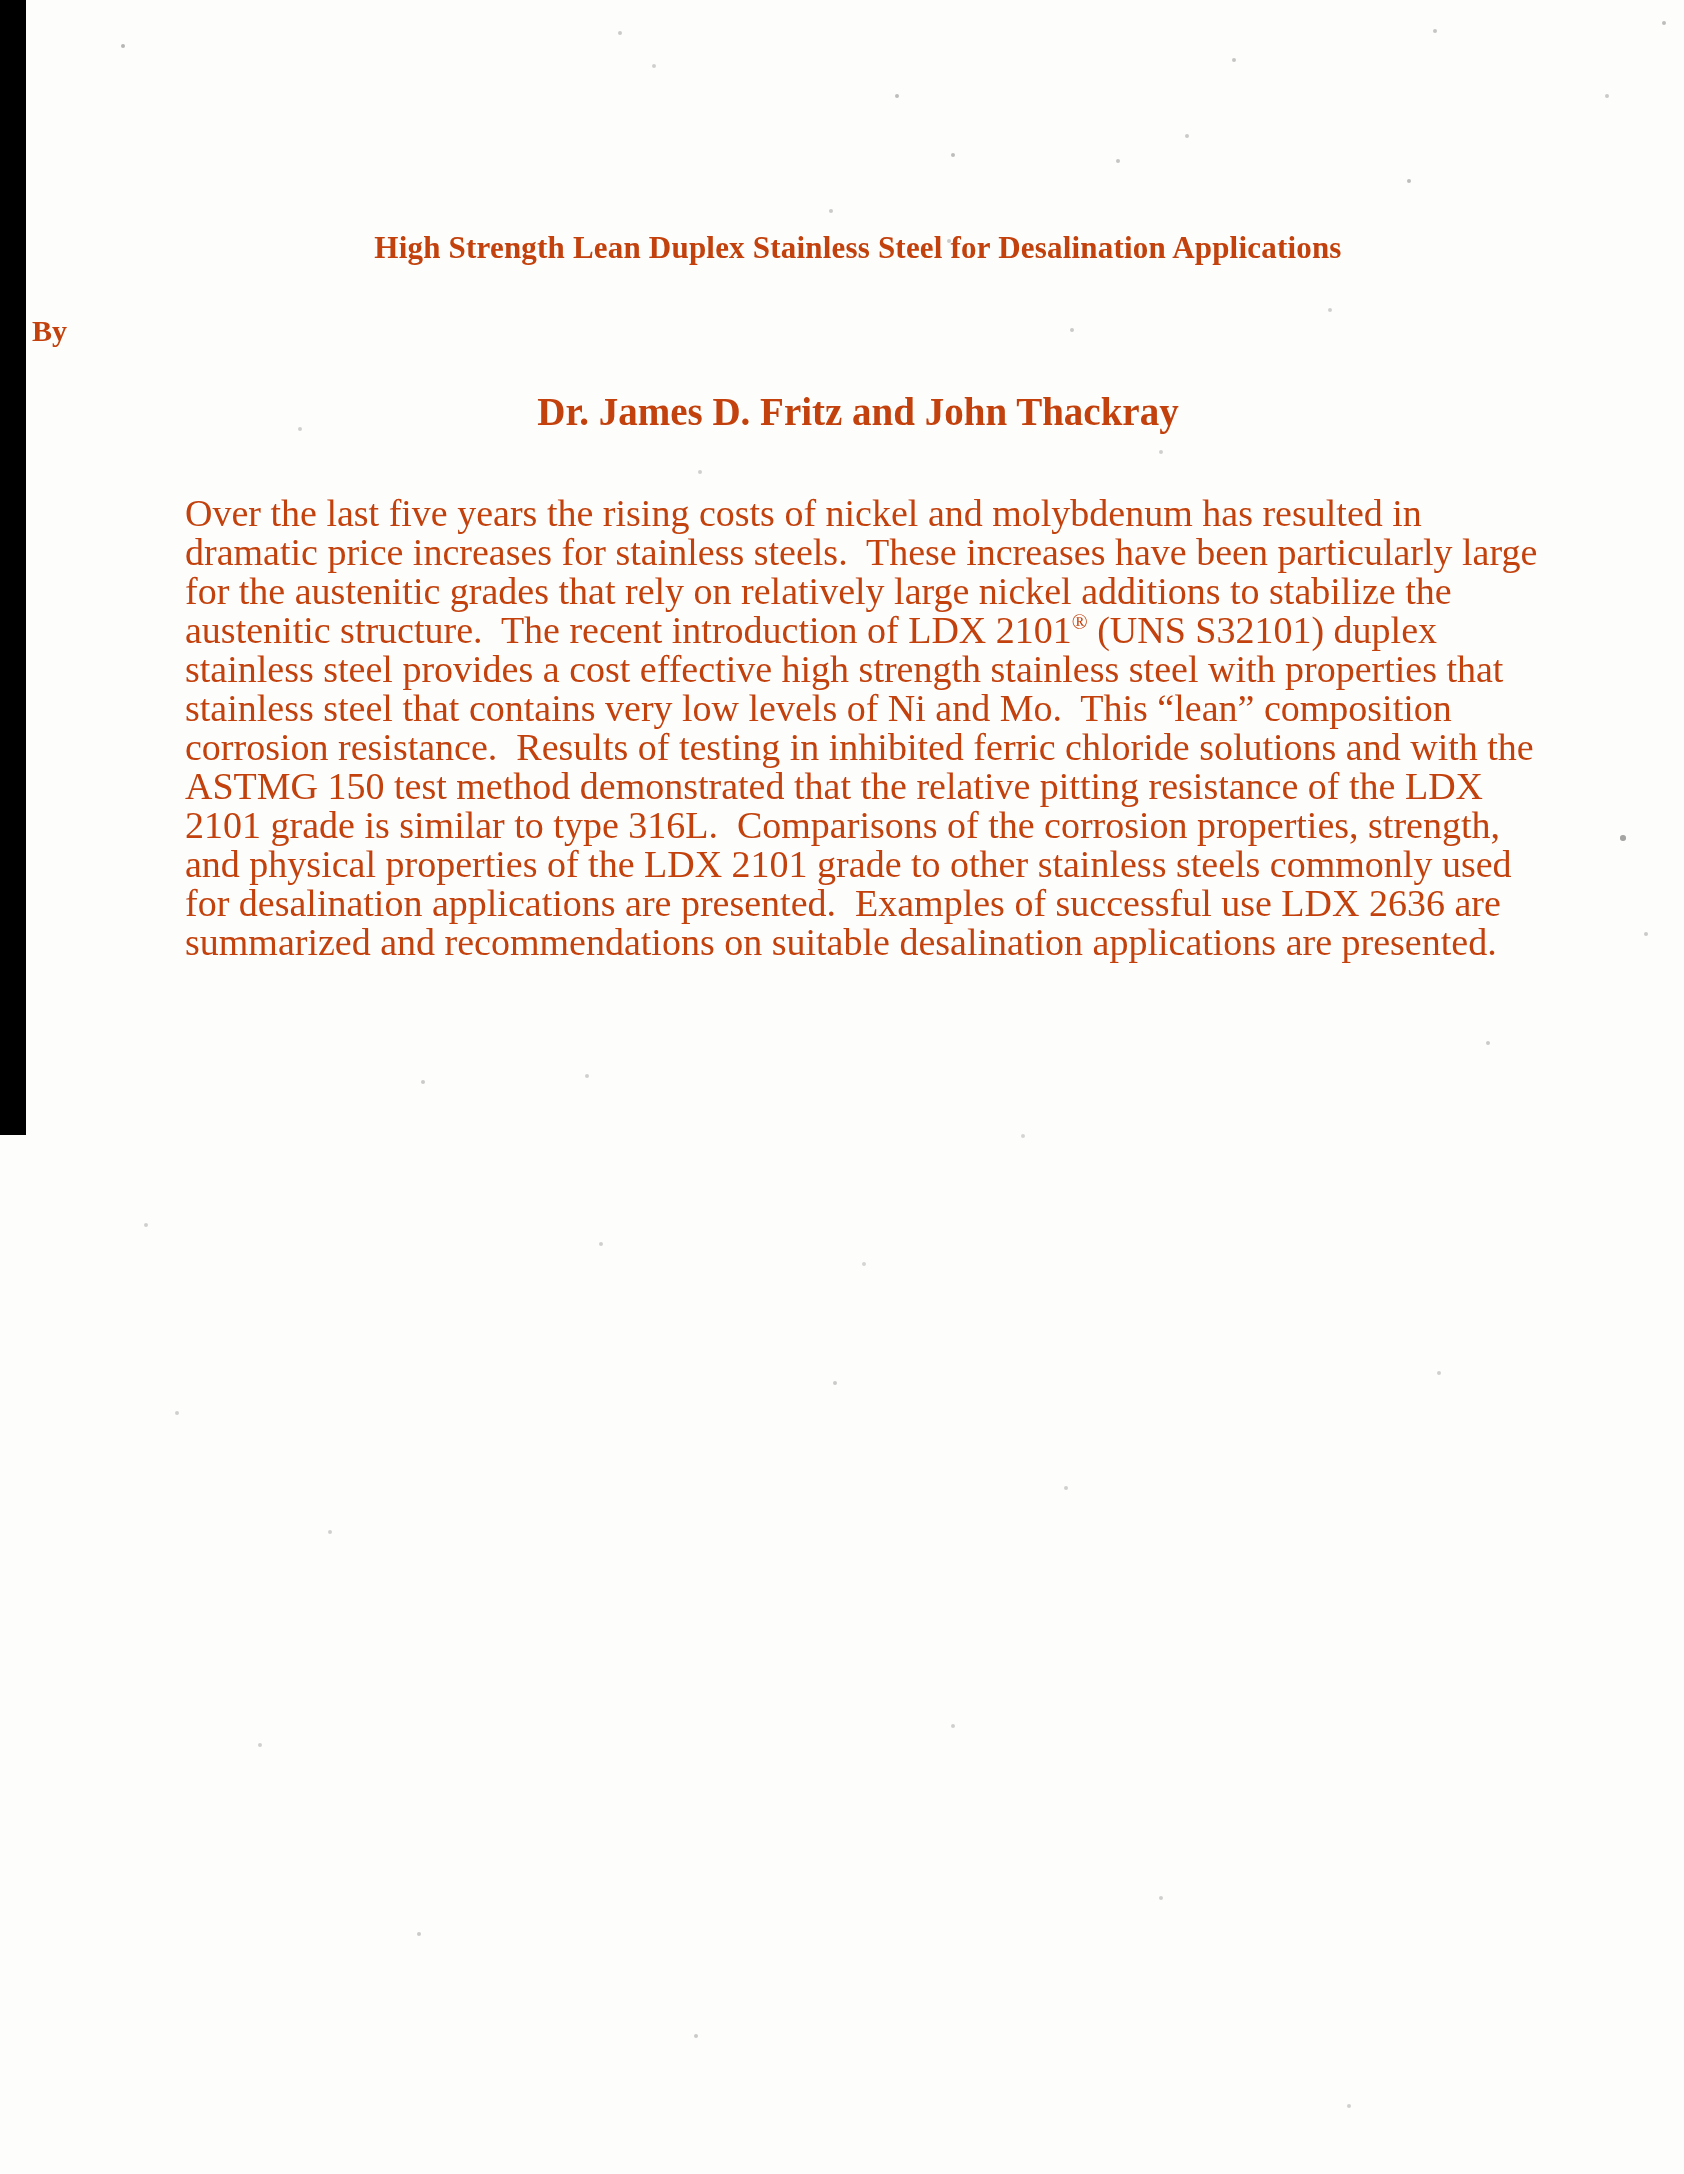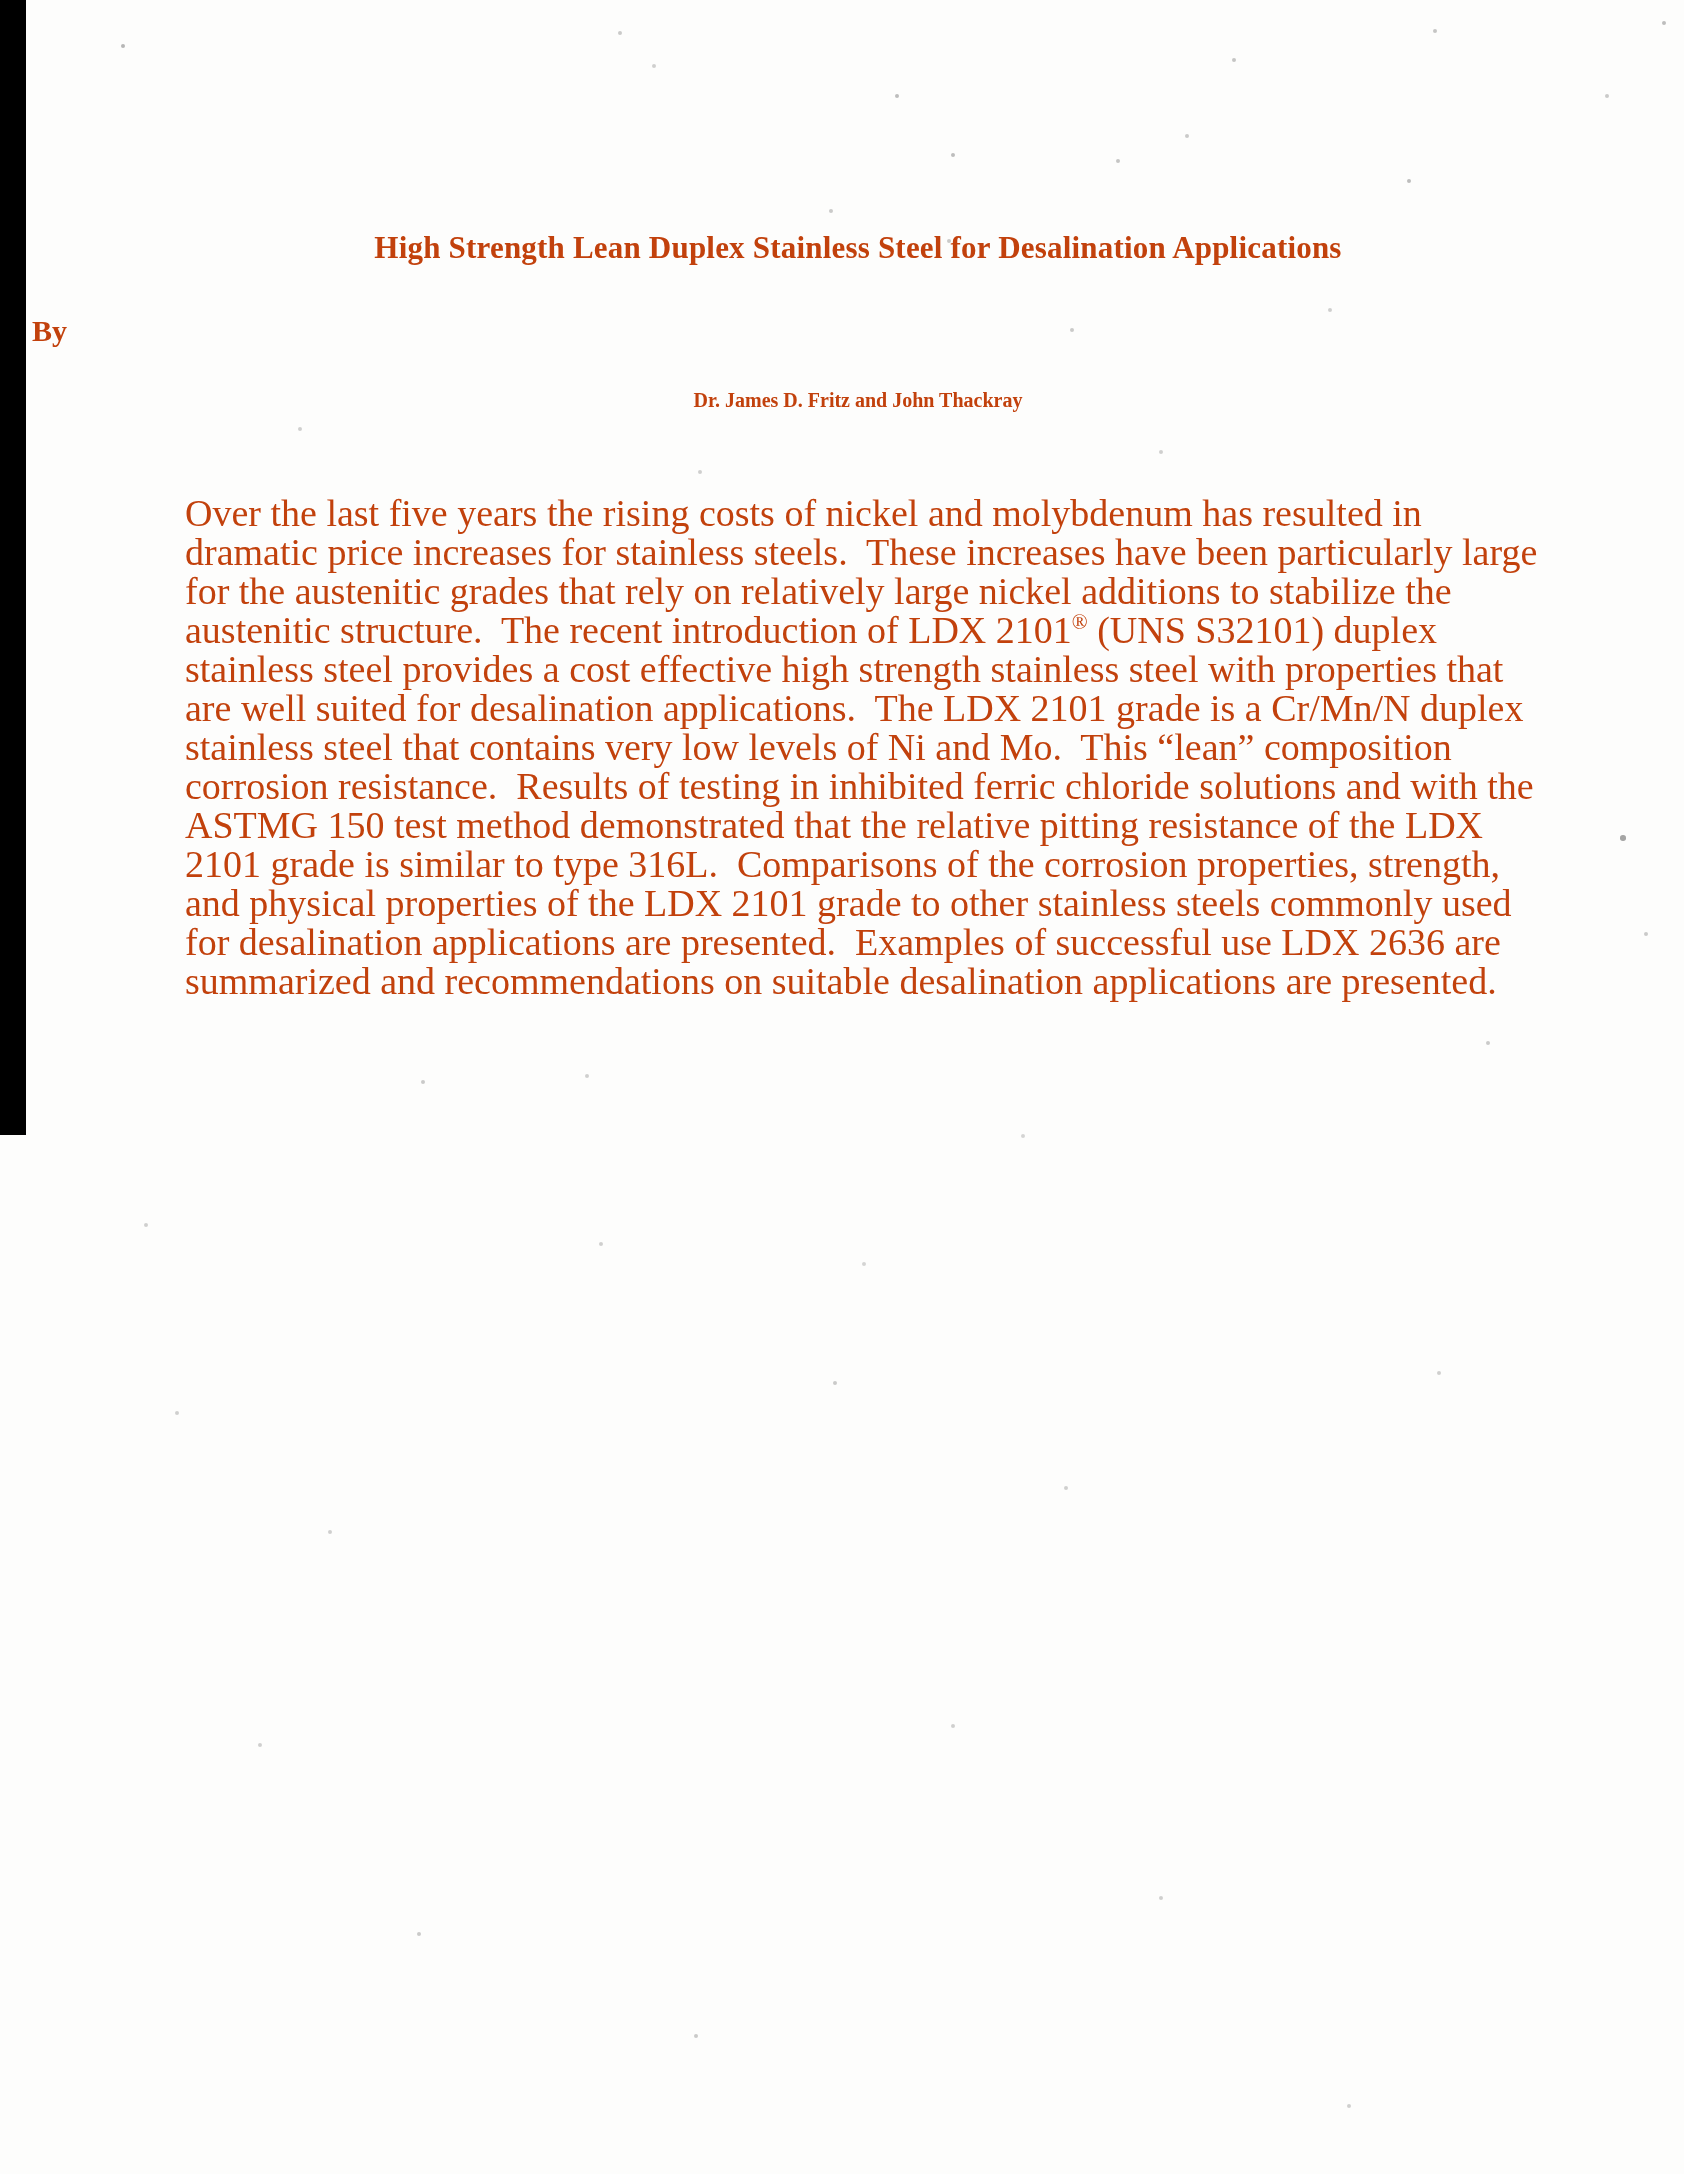--- a/index.html
+++ b/index.html
@@ -53,21 +53,21 @@
     font-weight: bold;
   }
   .authors {
     position: absolute;
     left: 0;
     top: 389px;
     width: 1684px;
     padding-left: 32px;
     box-sizing: border-box;
     text-align: center;
-    font-size: 20px;
+    font-size: 39px;
     font-weight: bold;
   }
   .abstract {
     position: absolute;
     left: 185px;
     top: 494px;
     width: 1406px;
     font-size: 38px;
     line-height: 39px;
   }
@@ -145,21 +145,20 @@
   <div class="byline">By</div>
 
   <div class="authors">Dr. James D. Fritz and John Thackray</div>
 
   <div class="abstract">
     <div class="line">Over the last five years the rising costs of nickel and molybdenum has resulted in</div>
     <div class="line">dramatic price increases for stainless steels.  These increases have been particularly large</div>
     <div class="line">for the austenitic grades that rely on relatively large nickel additions to stabilize the</div>
     <div class="line"><span>austenitic structure.  The recent introduction of LDX 2101</span><span class="reg-sup">®</span><span> (UNS S32101) duplex</span></div>
     <div class="line">stainless steel provides a cost effective high strength stainless steel with properties that</div>
-    <div class="line">are well suited for desalination applications.  The LDX 2101 grade is a Cr/Mn/N duplex</div>
     <div class="line">stainless steel that contains very low levels of Ni and Mo.  This “lean” composition</div>
     <div class="line">corrosion resistance.  Results of testing in inhibited ferric chloride solutions and with the</div>
     <div class="line">ASTMG 150 test method demonstrated that the relative pitting resistance of the LDX</div>
     <div class="line">2101 grade is similar to type 316L.  Comparisons of the corrosion properties, strength,</div>
     <div class="line">and physical properties of the LDX 2101 grade to other stainless steels commonly used</div>
     <div class="line">for desalination applications are presented.  Examples of successful use LDX 2636 are</div>
     <div class="line">summarized and recommendations on suitable desalination applications are presented.</div>
   </div>
 
 </div>

